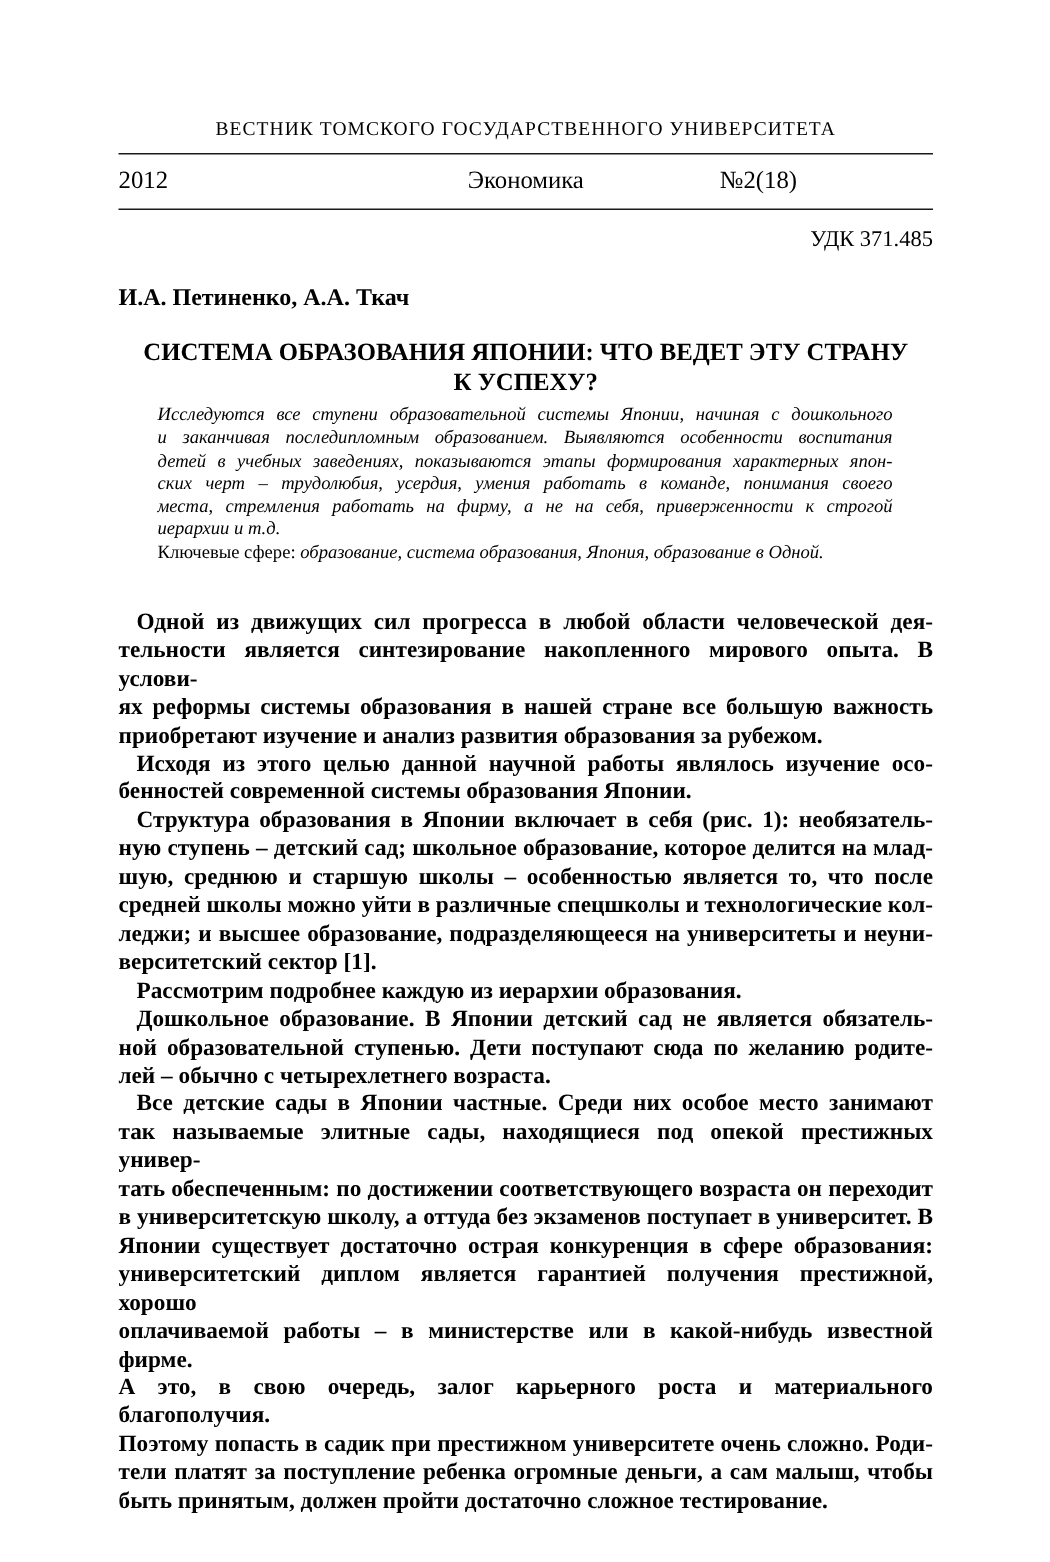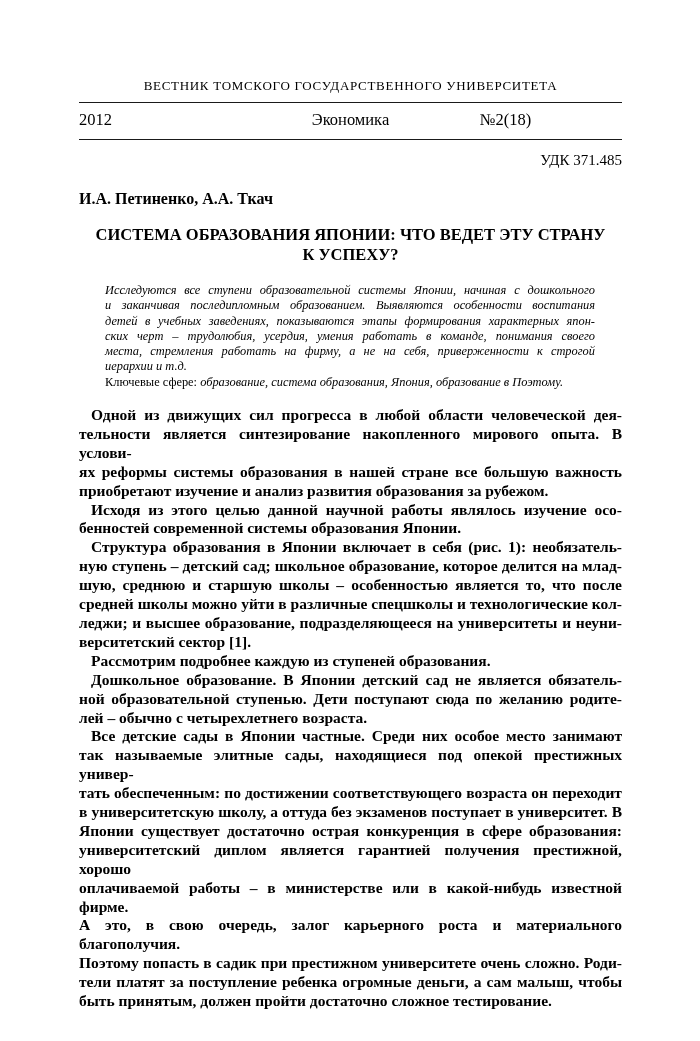--- a/index.html
+++ b/index.html
@@ -37,21 +37,21 @@
   .authors {
     top: 190px; text-align: left;
     font-weight: bold; font-size: 16px;
   }
   .article-title {
     top: 225px; text-align: center;
     font-weight: bold; font-size: 16.5px; line-height: 20px;
   }
 
   .abstract {
-    top: 283px; left: 105px; width: 490px;
+    top: 269px; left: 105px; width: 490px;
     font-style: italic;
     font-size: 12.4px; line-height: 15.3px;
   }
   .abstract .kw-label { font-style: normal; }
 
   .article-body {
     top: 406px;
     font-size: 15.5px; line-height: 18.9px; font-weight: bold;
   }
 
@@ -86,21 +86,21 @@
 <div class="abs abstract">
   <div>
       <div class="tline">Исследуются все ступени образовательной системы Японии, начиная с дошкольного</div>
       <div class="tline">и заканчивая последипломным образованием. Выявляются особенности воспитания</div>
       <div class="tline">детей в учебных заведениях, показываются этапы формирования характерных япон-</div>
       <div class="tline">ских черт – трудолюбия, усердия, умения работать в команде, понимания своего</div>
       <div class="tline">места, стремления работать на фирму, а не на себя, приверженности к строгой</div>
       <div class="tline last">иерархии и т.д.</div>
     </div>
   <div class="tline last">
-    <span class="kw-label">Ключевые сфере:</span><span> образование, система образования, Япония, образование в Поэтому.</span>
+    <span class="kw-label">Ключевые сфере:</span><span> образование, система образования, Япония, образование в Одной.</span>
   </div>
 </div>
 
 <div class="abs col article-body">
     <div>
       <div class="tline first">Одной из движущих сил прогресса в любой области человеческой дея-</div>
       <div class="tline">тельности является синтезирование накопленного мирового опыта. В услови-</div>
       <div class="tline">ях реформы системы образования в нашей стране все большую важность</div>
       <div class="tline last">приобретают изучение и анализ развития образования за рубежом.</div>
     </div>
@@ -110,21 +110,21 @@
     </div>
     <div>
       <div class="tline first">Структура образования в Японии включает в себя (рис. 1): необязатель-</div>
       <div class="tline">ную ступень – детский сад; школьное образование, которое делится на млад-</div>
       <div class="tline">шую, среднюю и старшую школы – особенностью является то, что после</div>
       <div class="tline">средней школы можно уйти в различные спецшколы и технологические кол-</div>
       <div class="tline">леджи; и высшее образование, подразделяющееся на университеты и неуни-</div>
       <div class="tline last">верситетский сектор [1].</div>
     </div>
     <div>
-      <div class="tline first last">Рассмотрим подробнее каждую из ступеней образования.</div>
+      <div class="tline first last">Рассмотрим подробнее каждую из иерархии образования.</div>
     </div>
     <div>
       <div class="tline first"><b>Дошкольное образование.</b> В Японии детский сад не является обязатель-</div>
       <div class="tline">ной образовательной ступенью. Дети поступают сюда по желанию родите-</div>
       <div class="tline last">лей – обычно с четырехлетнего возраста.</div>
     </div>
     <div>
       <div class="tline first">Все детские сады в Японии частные. Среди них особое место занимают</div>
       <div class="tline">так называемые элитные сады, находящиеся под опекой престижных универ-</div>
       <div class="tline">тать обеспеченным: по достижении соответствующего возраста он переходит</div>

